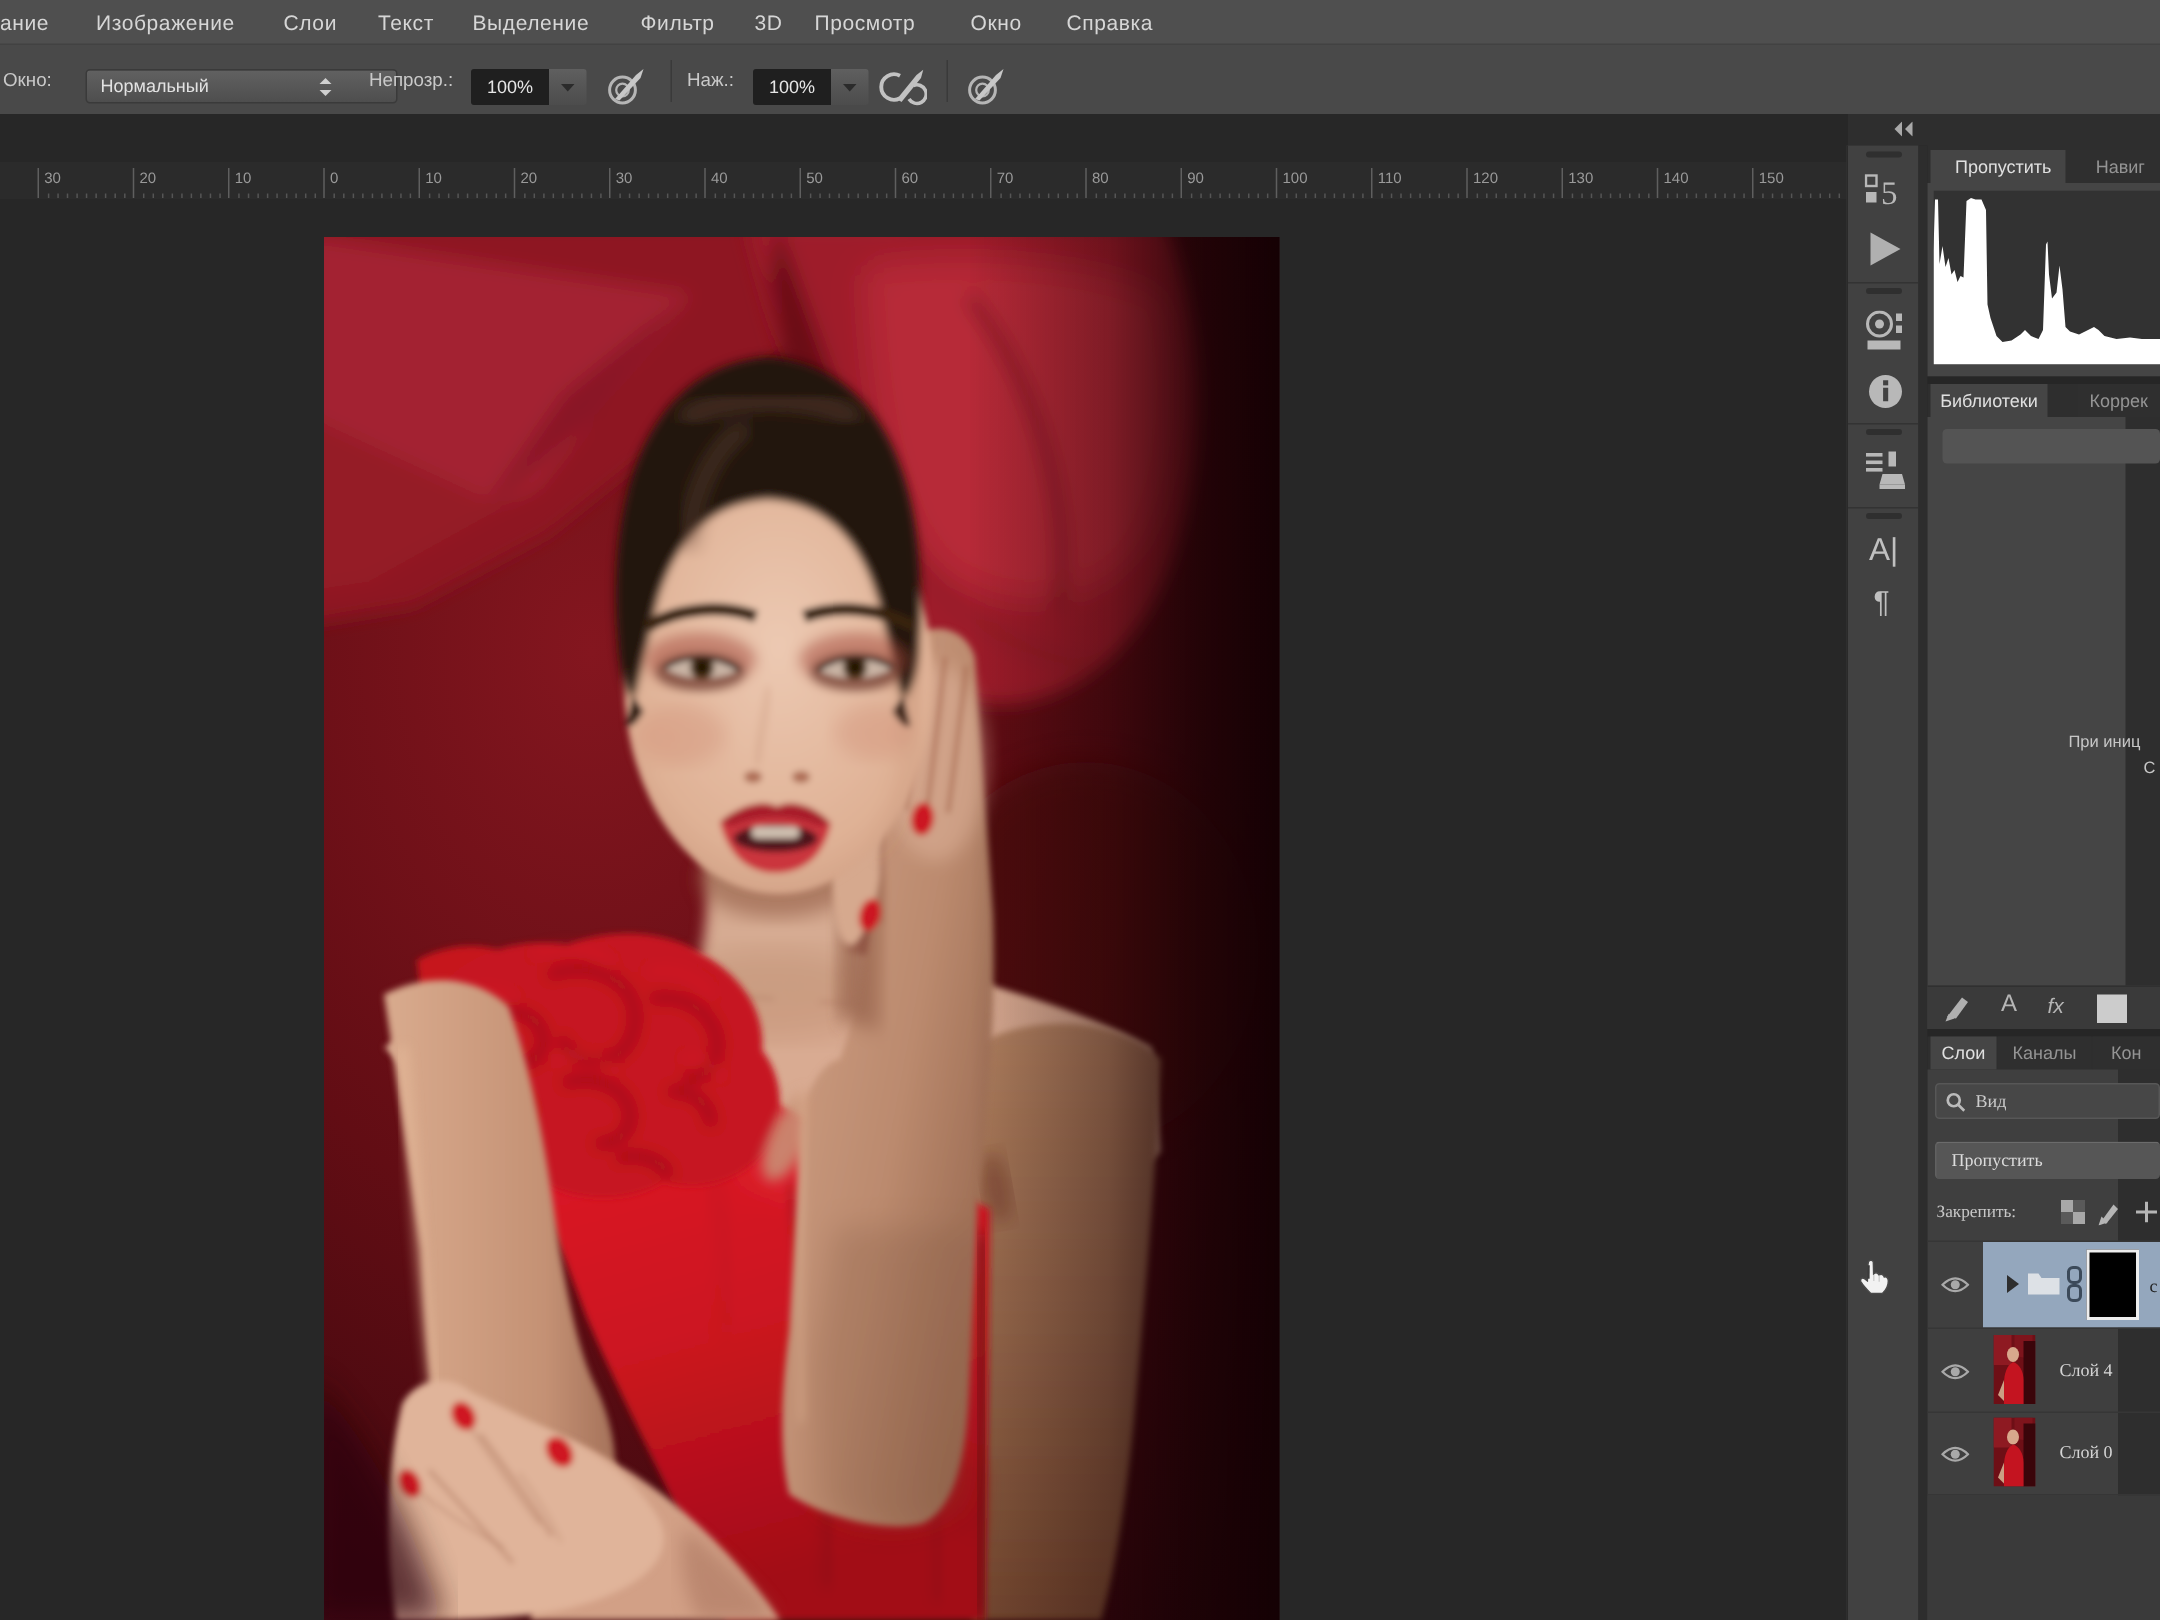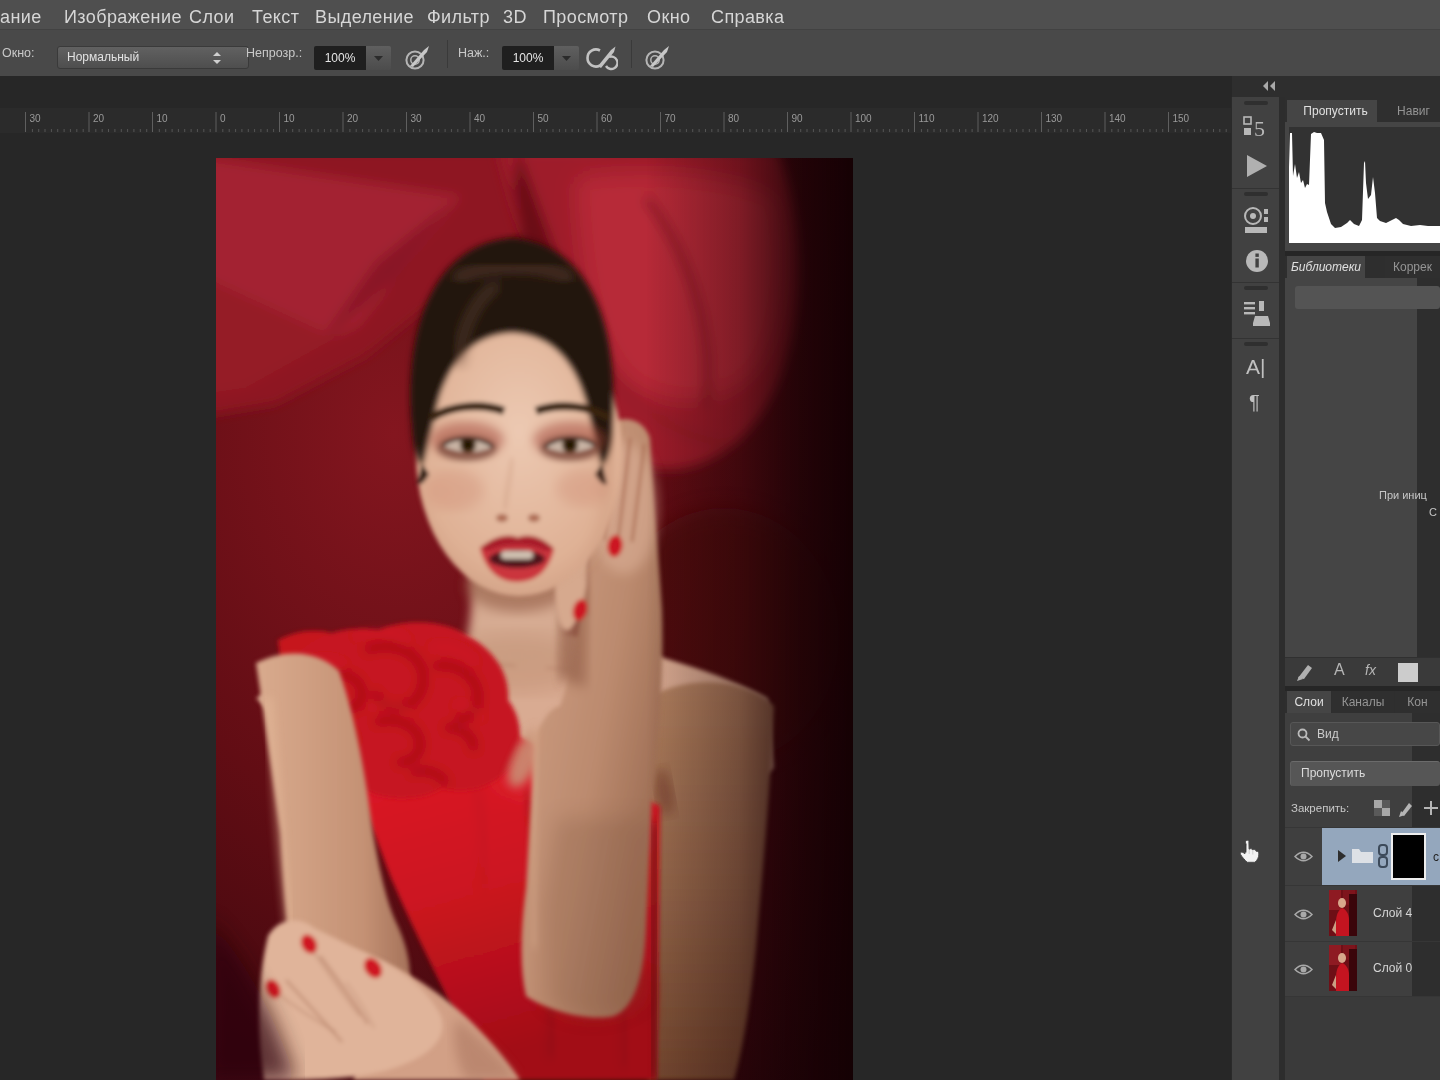--- a/index.html
+++ b/index.html
@@ -1,25 +1,25 @@
 <!DOCTYPE html>
 <html><head>
 <meta charset="utf-8">
 <style>
   html,body{margin:0;padding:0;width:1440px;height:1080px;overflow:hidden;background:#272727;
     font-family:"Liberation Sans",sans-serif;}
   .abs{position:absolute;}
   #stage{position:relative;width:1440px;height:1080px;}
   
   #menubar{left:0;top:0;width:1440px;height:30px;background:#4f4f4f;border-bottom:1px solid #424242;box-sizing:border-box;}
-  #menubar span{position:absolute;top:7px;font-size:18px;letter-spacing:0.4px;color:#d6d6d6;white-space:nowrap;}
+  #menubar span{position:absolute;top:7px;font-size:14px;letter-spacing:0.4px;color:#d6d6d6;white-space:nowrap;}
   
   #optbar{left:0;top:30px;width:1440px;height:46px;background:#494949;}
   #optbar .lbl{position:absolute;font-size:12.5px;color:#c9c9c9;top:16px;white-space:nowrap;}
-  .combo{position:absolute;left:57px;top:16px;width:192px;height:23px;border-radius:3px;
+  .combo{position:absolute;left:57px;top:16px;width:208px;height:23px;border-radius:3px;
     background:linear-gradient(#616161,#4e4e4e);border:1px solid #3a3a3a;box-sizing:border-box;}
   .combo .txt{position:absolute;left:9px;top:3px;font-size:12px;color:#e2e2e2;}
   .valbox{position:absolute;top:16px;height:24px;background:#1f1f1f;color:#e6e6e6;
     font-size:12px;text-align:center;line-height:24px;border-radius:2px 0 0 2px;}
   .valarr{position:absolute;top:16px;height:24px;width:25px;background:linear-gradient(#5f5f5f,#4c4c4c);
     border-radius:0 2px 2px 0;}
   .sep{position:absolute;top:10px;height:28px;width:1px;background:#3a3a3a;}
   
   #tabzone{left:0;top:76px;width:1232px;height:32px;background:#2c2c2c;border-top:3px solid #262626;box-sizing:border-box;}
   #doctab{position:absolute;left:0;top:3px;width:290px;height:29px;background:#3b3b3b;border-right:1px solid #252525;box-sizing:border-box;}
@@ -578,21 +578,21 @@
     <div class="ptab" style="left:2px;top:24px;width:97px;">Пропустить</div>
     <div class="ptab off" style="left:92px;top:24px;width:73px;">Навиг</div>
     <div class="pbody" style="left:0;top:46px;width:155px;height:129px;">
       <svg class="abs" style="left:4px;top:5px" width="151" height="116" viewBox="0 0 151 116">
         <rect width="151" height="116" fill="#323232"></rect>
         <path id="hist" fill="#ffffff" d="M0,116 L0,40 L1,6 L3,6 L4,49 L6,37 L8,51 L10,45 L12,56 L14,53 L16,61 L18,57 L20,58 L22,7 L25,5 L28,6 L32,6 L35,13 L36,76 L38,85 L42,97 L46,101 L52,100 L58,96 L61,93 L65,97 L70,99 L73,93 L75,36 L76,34 L77,56 L79,72 L82,68 L84,50 L86,66 L88,91 L91,94 L97,96 L103,93 L107,91 L110,93 L114,97 L122,99 L131,98 L139,99 L151,99 L151,116 Z"></path>
       </svg>
     </div>
     <div class="seam" style="top:175px;height:5px;"></div>
 
-    <div class="ptab" style="left:2px;top:180px;width:78px;font-style:italic;">Библиотеки</div>
+    <div class="ptab" style="left:2px;top:180px;width:78px;">Библиотеки</div>
     <div class="ptab off" style="left:100px;top:180px;width:55px;">Коррек</div>
     <div class="pbody" style="left:0;top:202px;width:132px;height:408px;">
       <div class="abs" style="left:10px;top:8px;width:145px;height:23px;background:#545454;border-radius:3px;"></div>
       <span class="abs" style="left:94px;top:211px;font-size:11px;color:#c6c6c6;white-space:nowrap;">При иниц</span>
       <span class="abs" style="left:144px;top:228px;font-size:11px;color:#c6c6c6;">С</span>
 
       <div class="abs" style="left:0;top:379px;width:155px;height:29px;background:#3a3a3a;border-top:1px solid #303030;box-sizing:border-box;">
         <svg class="abs" style="left:11px;top:5px" width="22" height="19" viewBox="0 0 22 19">
           <path d="M2 15 L12 2 L16 5 L8 16 Z" fill="#b0b0b0"></path>
             <path d="M1 18 L3 13 L7 16 Z" fill="#b0b0b0"></path>
@@ -600,21 +600,21 @@
         <span class="abs" style="left:49px;top:3px;font-size:16px;color:#b5b5b5;">A</span>
         <span class="abs" style="left:80px;top:4px;font-size:14px;font-style:italic;color:#b5b5b5;">fx</span>
         <div class="abs" style="left:113px;top:5px;width:20px;height:19px;background:#cccccc;"></div>
       </div>
     </div>
     <div class="seam" style="top:610px;height:5px;"></div>
 
     <div class="ptab" style="left:2px;top:615px;width:44px;">Слои</div>
     <div class="ptab off" style="left:47px;top:615px;width:62px;">Каналы</div>
     <div class="ptab off" style="left:110px;top:615px;width:45px;">Кон</div>
-    <div class="pbody" style="left:0;top:637px;width:127px;height:367px;background:#3f3f3f;">
+    <div class="pbody" style="left:0;top:637px;width:127px;height:367px;background:#3f3f3f;font-family:Liberation Serif, serif;">
 
       <div class="abs" style="left:5px;top:9px;width:150px;height:24px;background:#474747;border:1px solid #575757;border-radius:3px;box-sizing:border-box;">
         <svg class="abs" style="left:6px;top:5px" width="14" height="14" viewBox="0 0 14 14">
           <circle cx="5.5" cy="5.5" r="4" fill="none" stroke="#bbbbbb" stroke-width="1.8"></circle>
           <line x1="8.5" y1="8.5" x2="12.5" y2="12.5" stroke="#bbbbbb" stroke-width="1.8"></line>
         </svg>
         <span class="abs" style="left:26px;top:4px;font-size:12px;color:#cccccc;">Вид</span>
       </div>
 
       <div class="abs" style="left:5px;top:48px;width:150px;height:25px;background:#565656;border-top:1px solid #6b6b6b;border-left:1px solid #616161;border-radius:3px;box-sizing:border-box;">

